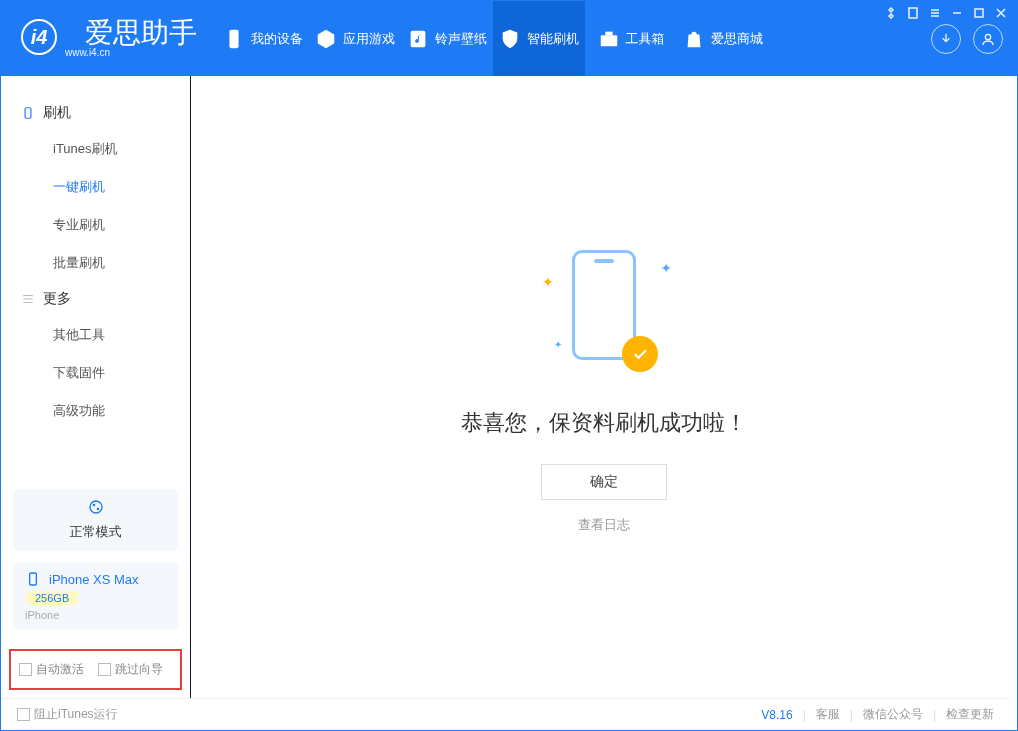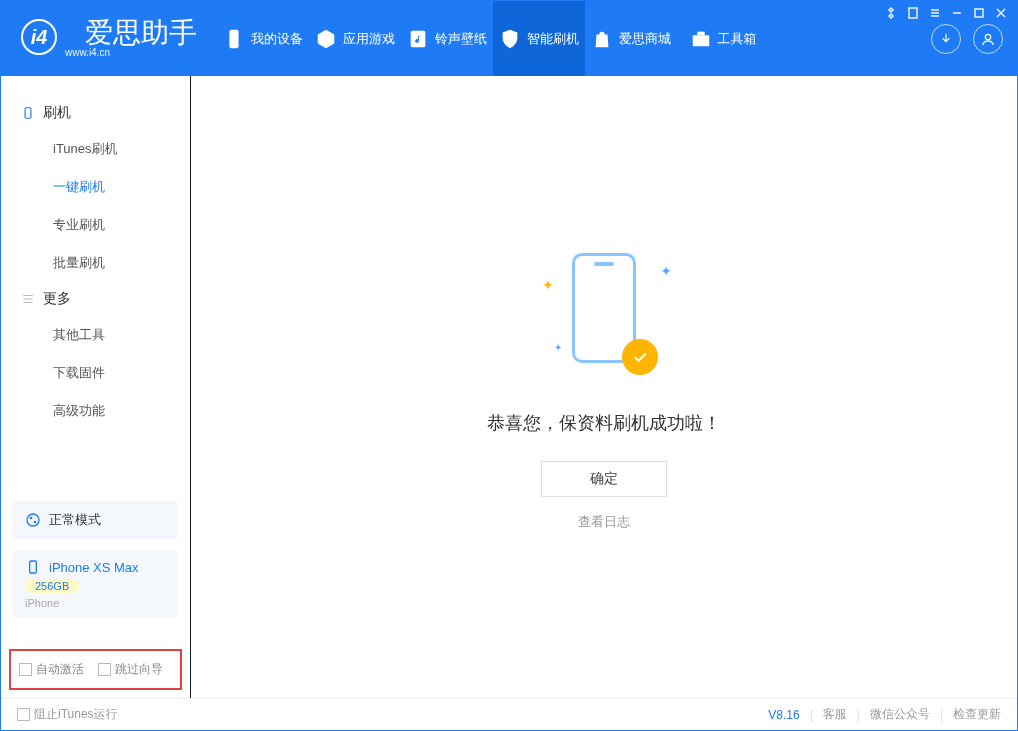--- a/index.html
+++ b/index.html
@@ -22,46 +22,46 @@
 .window-controls span { cursor: pointer; display: inline-flex; align-items: center; }
 .window-controls svg { width: 12px; height: 12px; stroke: rgba(255,255,255,0.9); fill: none; stroke-width: 1.5; }
 
 
 .body { display: flex; height: 622px; }
 .sidebar { width: 190px; border-right: 1px solid #0f172a; padding-top: 20px; display: flex; flex-direction: column; }
 .side-group { font-size: 14px; color: #333; padding: 8px 20px; display: flex; align-items: center; gap: 8px; }
 .side-item { font-size: 13px; color: #555; padding: 10px 20px 10px 52px; cursor: pointer; }
 .side-item.active { color: #1e7bf5; }
 .side-spacer { flex: 1; }
-.device-card { margin: 8px 12px; background: #f4f8fc; border-radius: 4px; padding: 10px 12px; font-size: 13px; color: #333; display: flex; align-items: center; gap: 8px; }
-.device-info { margin: 4px 12px 24px; background: #f4f8fc; border-radius: 4px; padding: 8px 12px; font-size: 13px; }
+.device-card { margin: 8px 12px; background: #f4f8fc; border-radius: 4px; padding: 10px 12px; font-size: 13px; color: #333; display: flex; align-items: center; gap: 8px; flex-direction: column; }
+.device-info { margin: 4px 12px 12px; background: #f4f8fc; border-radius: 4px; padding: 8px 12px; font-size: 13px; }
 .device-name { color: #1e7bf5; font-weight: 500; }
 .device-cap { display: inline-block; background: #fef9c3; color: #1e7bf5; border-radius: 10px; padding: 1px 10px; font-size: 11px; margin-top: 4px; }
 .device-type { color: #aaa; font-size: 11px; margin-top: 4px; }
 .bottom-checks { border: 2px solid #e04040; margin: 8px; padding: 10px 8px; display: flex; gap: 14px; font-size: 12px; color: #888; }
 .chk { display: flex; align-items: center; gap: 4px; cursor: pointer; }
 .chk-box { width: 13px; height: 13px; border: 1px solid #bbb; background: #fff; }
 
 
 .main { flex: 1; position: relative; display: flex; flex-direction: column; align-items: center; justify-content: center; }
 .illus { position: relative; width: 140px; height: 140px; margin-bottom: 28px; }
 .phone { position: absolute; left: 38px; top: 10px; width: 64px; height: 110px; border: 3px solid #8ac4ff; border-radius: 10px; }
 .phone::before { content: ""; position: absolute; top: 6px; left: 50%; transform: translateX(-50%); width: 20px; height: 4px; background: #8ac4ff; border-radius: 2px; }
 .badge { position: absolute; right: 16px; bottom: 8px; width: 36px; height: 36px; background: #ffb400; border-radius: 50%; display: flex; align-items: center; justify-content: center; }
 .badge svg { width: 18px; height: 18px; stroke: #fff; stroke-width: 3; fill: none; }
 .spark { position: absolute; font-size: 14px; }
 .s1 { left: 8px; top: 34px; color: #ffb400; }
 .s2 { right: 2px; top: 20px; color: #5aa9ff; }
 .s3 { left: 20px; bottom: 30px; color: #5aa9ff; font-size: 10px; }
-.success-msg { font-size: 18px; color: #333; margin-bottom: 26px; }
+.success-msg { font-size: 22px; color: #333; margin-bottom: 26px; }
 .ok-btn { border: 1px solid #ddd; background: #fff; padding: 8px 48px; font-size: 14px; color: #444; cursor: pointer; margin-bottom: 16px; }
 .view-log { color: #999; font-size: 13px; cursor: pointer; }
 
 
-.footer { position: absolute; bottom: 0; left: 0; right: 0; height: 32px; border-top: 1px solid #eee; display: flex; align-items: center; padding: 0 16px; font-size: 12px; color: #999; }
+.footer { position: absolute; bottom: 0; left: 0; right: 7px; height: 32px; border-top: 1px solid #eee; display: flex; align-items: center; padding: 0 16px; font-size: 12px; color: #999; }
 .footer .chk { color: #999; }
 .footer-right { margin-left: auto; display: flex; align-items: center; gap: 10px; }
 .footer-right .sep { color: #ddd; }
 .footer-right a { color: #999; cursor: pointer; }
 .ver { color: #1e7bf5; }
 </style>
 </head>
 <body>
 
 <div class="window-controls">
@@ -126,30 +126,30 @@
       <span>铃声壁纸</span>
     </div>
     <div class="nav-item active">
       <svg class="nav-icon" viewBox="0 0 24 24">
           <path d="M12 2l8 3v6c0 5-3.5 9-8 11-4.5-2-8-6-8-11V5z" fill="#fff"></path>
         </svg>
       <span>智能刷机</span>
     </div>
     <div class="nav-item">
       <svg class="nav-icon" viewBox="0 0 24 24">
-          <path d="M6 7h12l1 14H5z M9 7a3 3 0 016 0" fill="#fff"></path>
-        </svg>
-      <span>爱思商城</span>
-    </div>
-    <div class="nav-item">
-      <svg class="nav-icon" viewBox="0 0 24 24">
           <rect x="3" y="8" width="18" height="12" rx="1" fill="#fff"></rect>
           <rect x="8" y="4" width="8" height="4" fill="#fff"></rect>
         </svg>
       <span>工具箱</span>
+    </div>
+    <div class="nav-item">
+      <svg class="nav-icon" viewBox="0 0 24 24">
+          <path d="M6 7h12l1 14H5z M9 7a3 3 0 016 0" fill="#fff"></path>
+        </svg>
+      <span>爱思商城</span>
     </div>
   </div>
   <div class="header-right">
     <div class="circ-btn">
         <svg viewBox="0 0 24 24">
           <path d="M12 4v12m-5-5l5 5 5-5"></path>
         </svg>
       </div>
     <div class="circ-btn">
         <svg viewBox="0 0 24 24">

